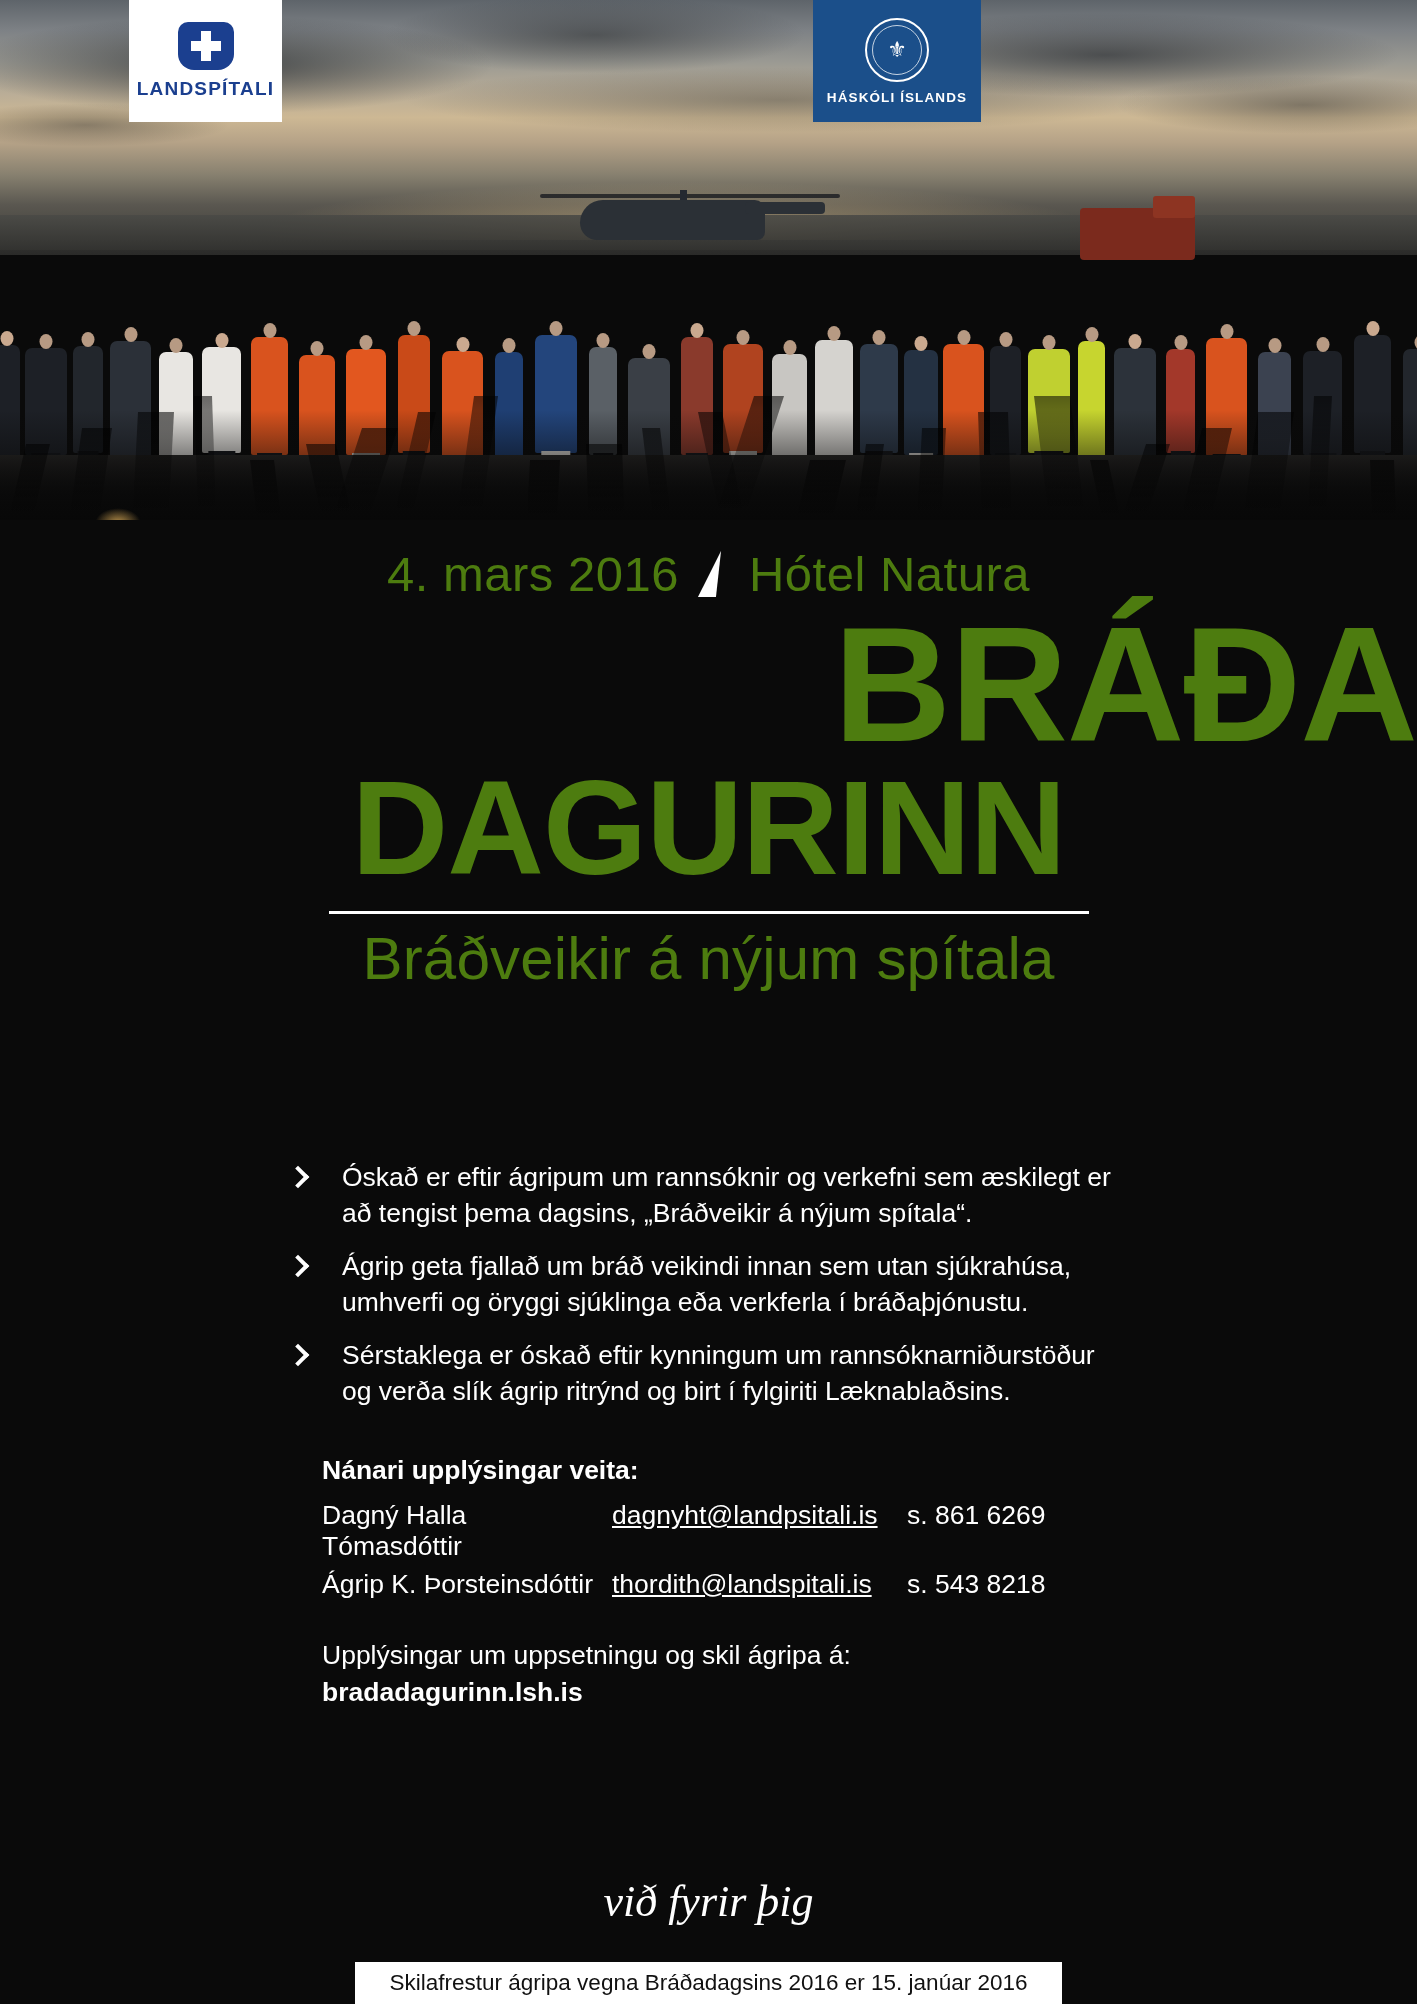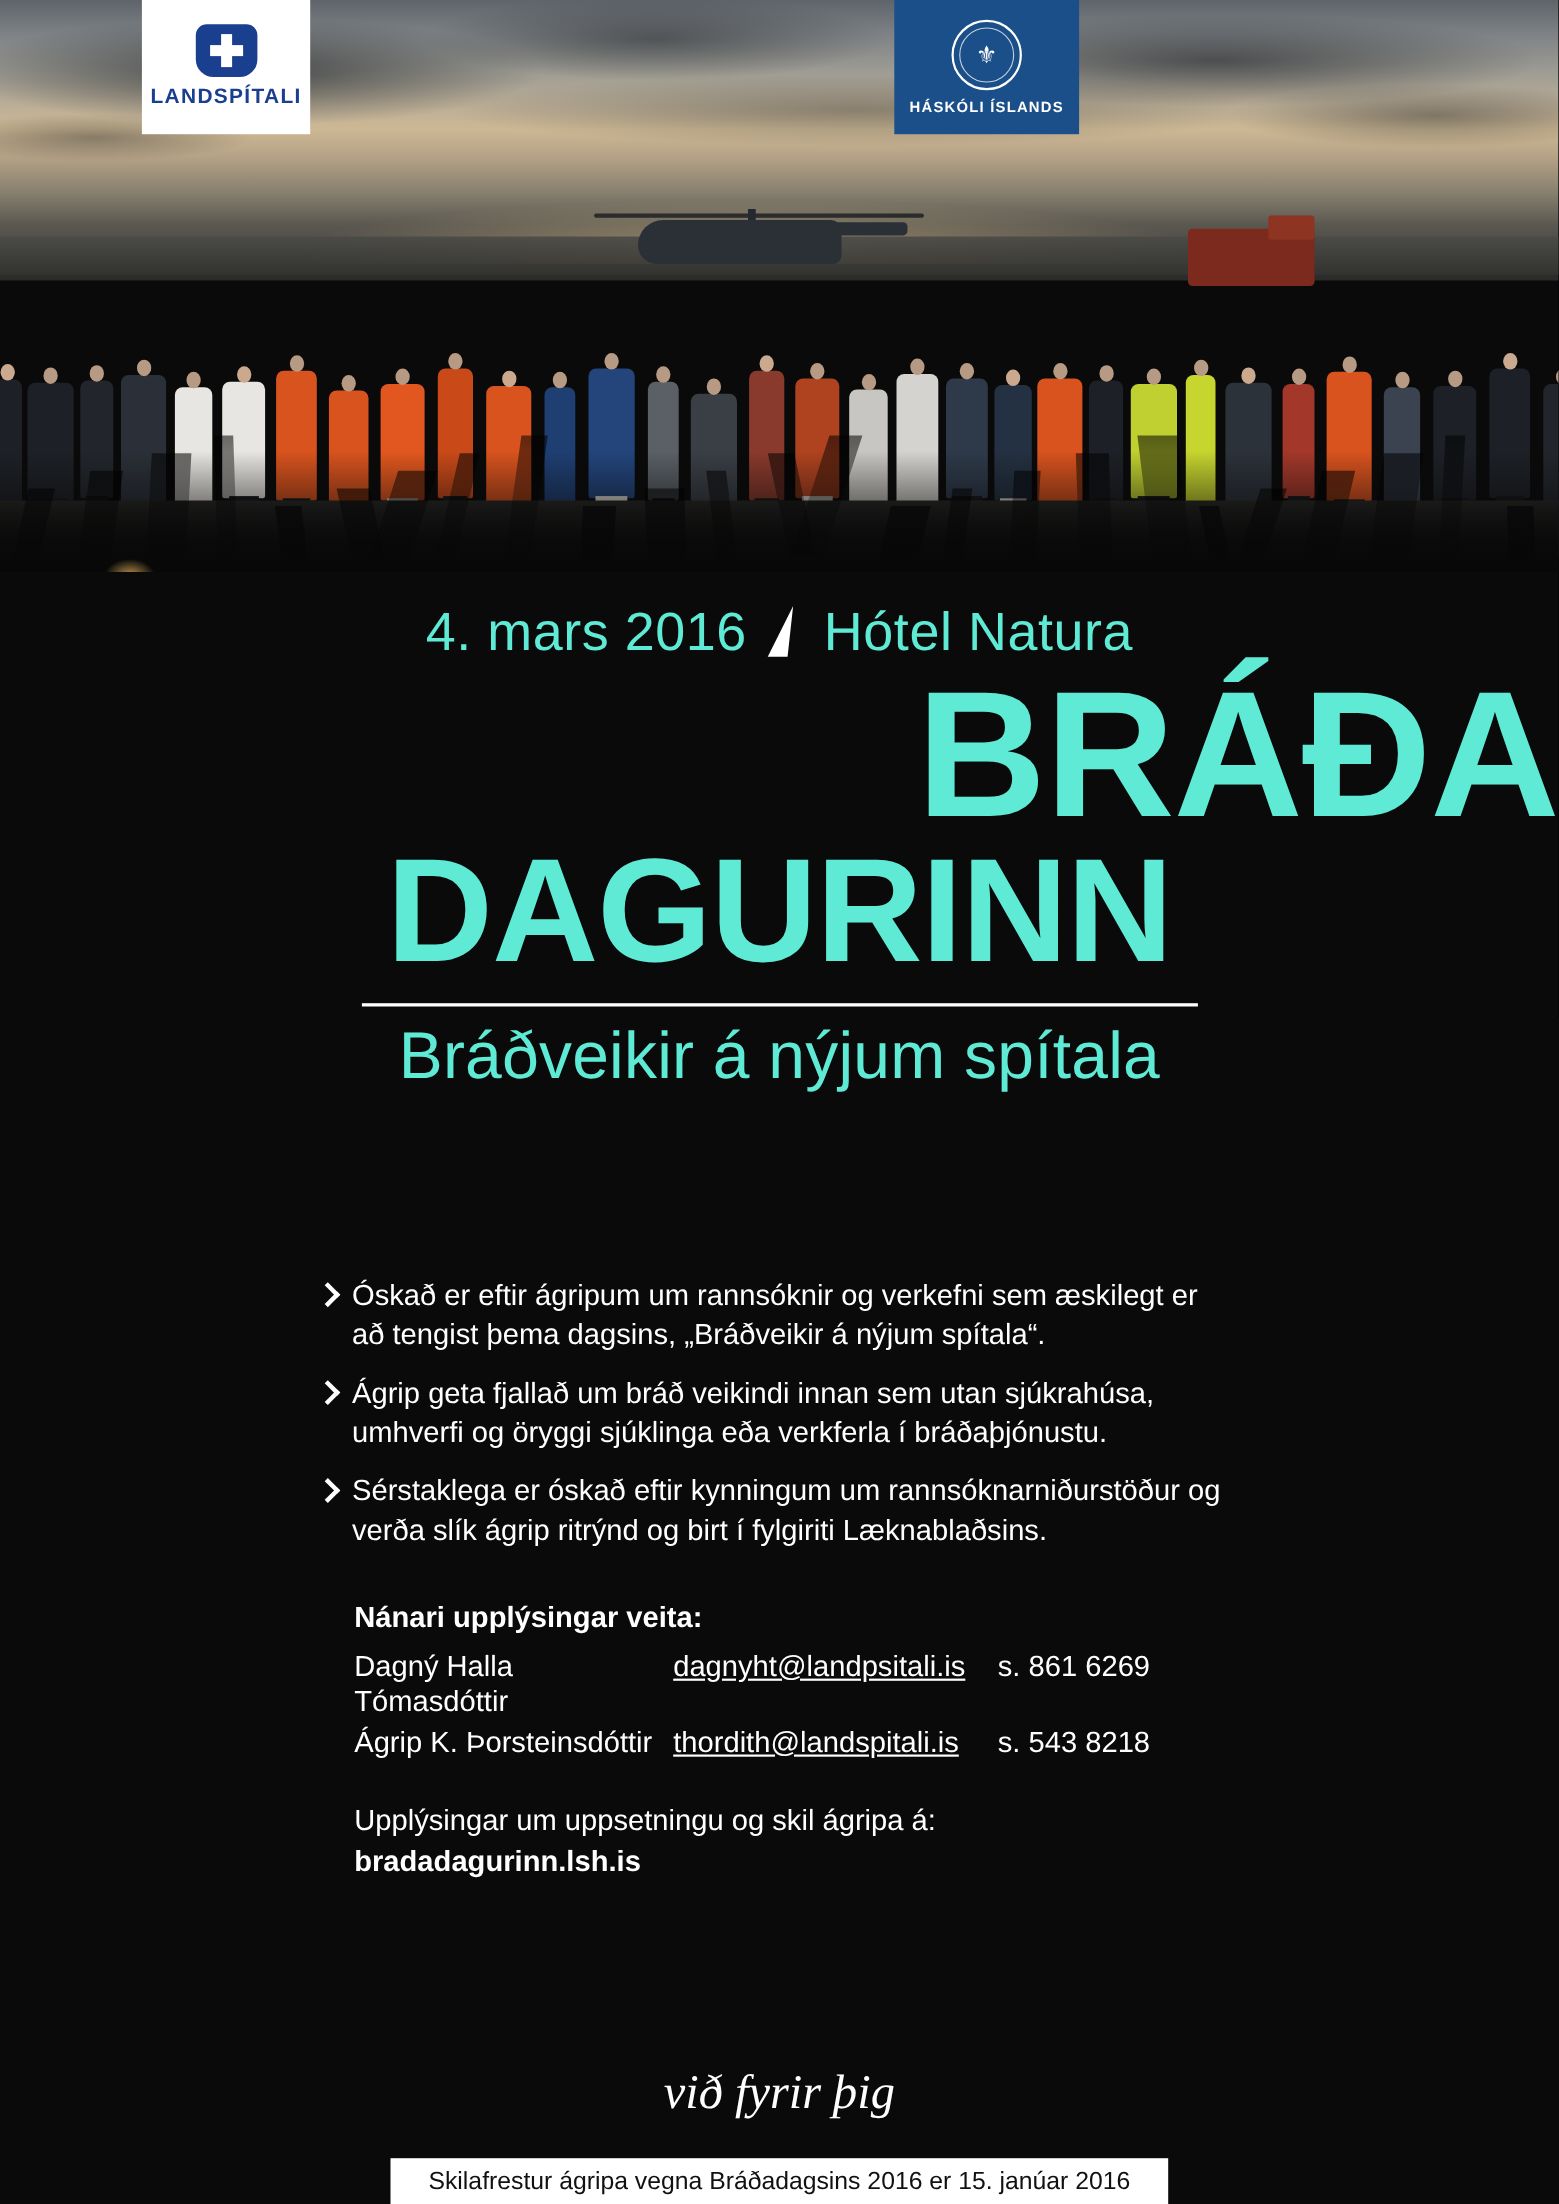--- a/index.html
+++ b/index.html
@@ -158,21 +158,21 @@
   .logo-hi .seal .glyph {
     color: #fff; font-size: 22px; line-height: 1;
   }
   .logo-hi .hi-text {
     font-size: 13.5px; color: #fff; letter-spacing: 1.1px; font-weight: bold;
   }
 
   
   .title-block {
     position: absolute; left: 0; top: 545px; width: 1417px; text-align: center;
-    color: #5eead4;
+    color: #4d7c0f;
   }
   .date-row {
     display: flex; align-items: baseline; justify-content: center; gap: 26px;
     font-size: 49px; font-weight: 400; letter-spacing: .5px;
   }
   .slash {
     display: inline-block;
     width: 0; height: 0;
     border-left: 9px solid transparent;
     border-right: 9px solid transparent;
@@ -193,21 +193,21 @@
   }
   .subtitle {
     font-size: 60px; font-weight: 400; letter-spacing: .2px;
   }
 
   
   .bullets {
     position: absolute; left: 288px; top: 1160px; width: 830px; color: #fff;
   }
   .bullet {
-    display: flex; gap: 12px; margin-bottom: 18px;
+    display: flex; gap: 34px; margin-bottom: 18px;
   }
   .chev {
     flex: 0 0 auto; width: 20px; height: 30px; position: relative; margin-top: 4px;
   }
   .chev::before {
     content: ""; position: absolute; left: 2px; top: 5px;
     width: 12px; height: 12px;
     border-top: 4px solid #fff; border-right: 4px solid #fff;
     transform: rotate(45deg);
   }

